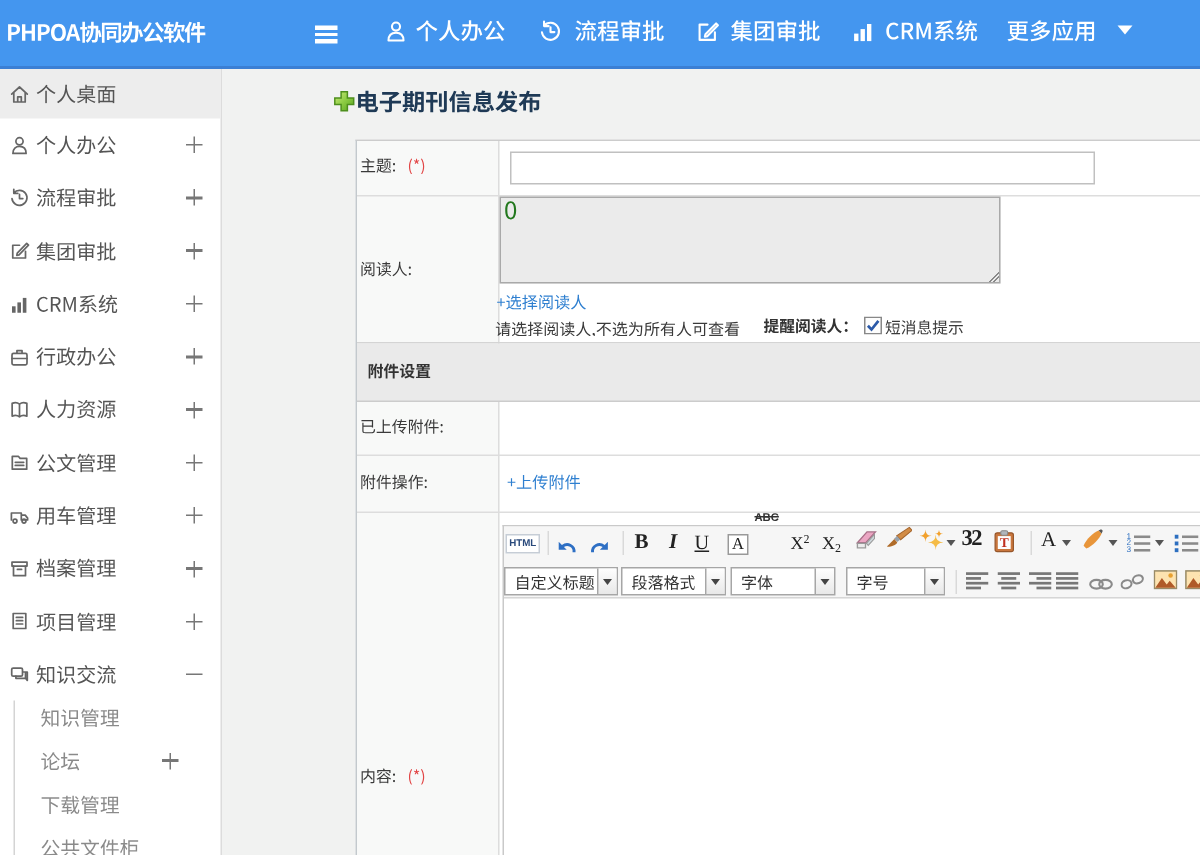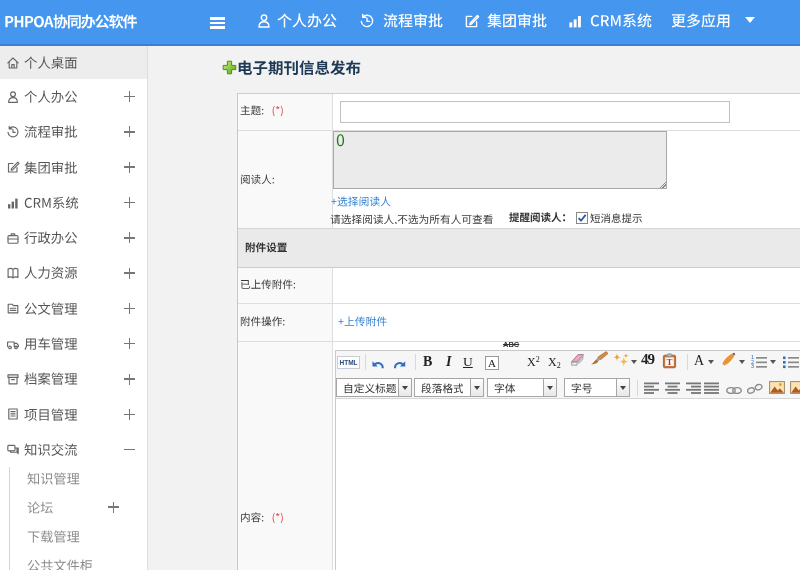--- a/index.html
+++ b/index.html
@@ -769,21 +769,21 @@
       <path d="M16.2 0.6 L18 2.6 L10.4 8.8 L7.8 6.2 Z" fill="#d28c46" stroke="#a5652c" stroke-width="0.7"></path>
       <path d="M8 6.4 L10.2 8.6 L8.2 10.4 L6 8.2 Z" fill="#98a2ac"></path>
       <path d="M6.2 8.4 L8.2 10.6 C7.2 12.4 4.2 13.6 1.2 13.4 C3.2 12 4 10.4 6.2 8.4 Z" fill="#b06c2a"></path>
     </svg></div>
 <div class="a" style="left:613px;top:353px"><svg width="16" height="14" viewBox="0 0 16 14">
       <path d="M4 0 Q4 4.2 8.2 4.2 Q4 4.2 4 8.4 Q4 4.2 -0.2 4.2 Q4 4.2 4 0 Z" fill="#f2a12c"></path>
       <path d="M10.8 3.4 Q10.8 8.6 16 8.6 Q10.8 8.6 10.8 13.8 Q10.8 8.6 5.6 8.6 Q10.8 8.6 10.8 3.4 Z" fill="#f5bb45"></path>
       <path d="M13 0 Q13 2.8 15.8 2.8 Q13 2.8 13 5.6 Q13 2.8 10.2 2.8 Q13 2.8 13 0 Z" fill="#f2a12c"></path>
     </svg></div>
 <div class="a" style="left:631px;top:360px;width:0;height:0;border:3.5px solid transparent;border-top:4.5px solid #555"></div>
-<div class="a" style="left:641px;top:351px;font:bold 15px 'Liberation Serif',serif;color:#222;letter-spacing:-1px">49</div>
+<div class="a" style="left:641px;top:351px;font:bold 15px 'Liberation Serif',serif;color:#222;letter-spacing:-1px">32</div>
 <div class="a" style="left:662px;top:353px"><svg width="15" height="16" viewBox="0 0 15 16">
       <rect x="1.4" y="2.2" width="12.2" height="12.6" rx="1.4" fill="#c9763d" stroke="#97572b" stroke-width="0.8"></rect>
       <rect x="3.2" y="4.4" width="8.6" height="8.6" fill="#fdfdfd"></rect>
       <rect x="5.2" y="0.8" width="4.6" height="3" rx="1" fill="#b0b6bc" stroke="#888" stroke-width="0.7"></rect>
       <text x="7.5" y="11.6" font-family="Liberation Serif" font-size="9" font-weight="bold" fill="#c03020" text-anchor="middle">T</text>
     </svg></div>
 <div class="a" style="left:694px;top:353px;font:14px 'Liberation Serif',serif;color:#222">A</div>
 <div class="a" style="left:708px;top:360px;width:0;height:0;border:3.5px solid transparent;border-top:4.5px solid #555"></div>
 <div class="a" style="left:721px;top:352px"><svg width="15" height="14" viewBox="0 0 15 14">
       <path d="M1.4 11.8 C3 7.4 8 3 11.4 1.6 L13.4 3.6 C12 7 7.6 12 3.2 13.6 Z" fill="#e8953a"></path>

